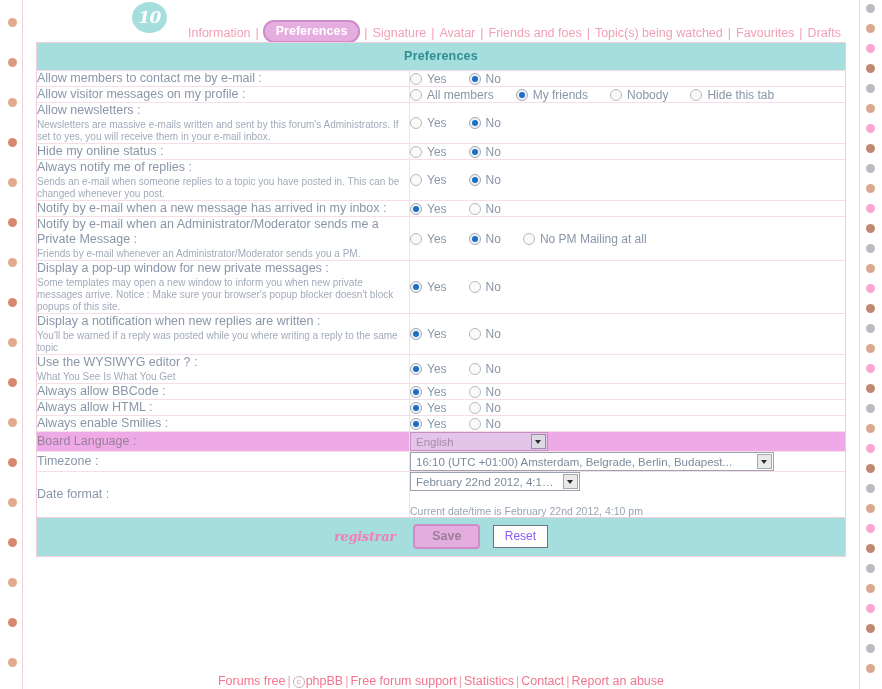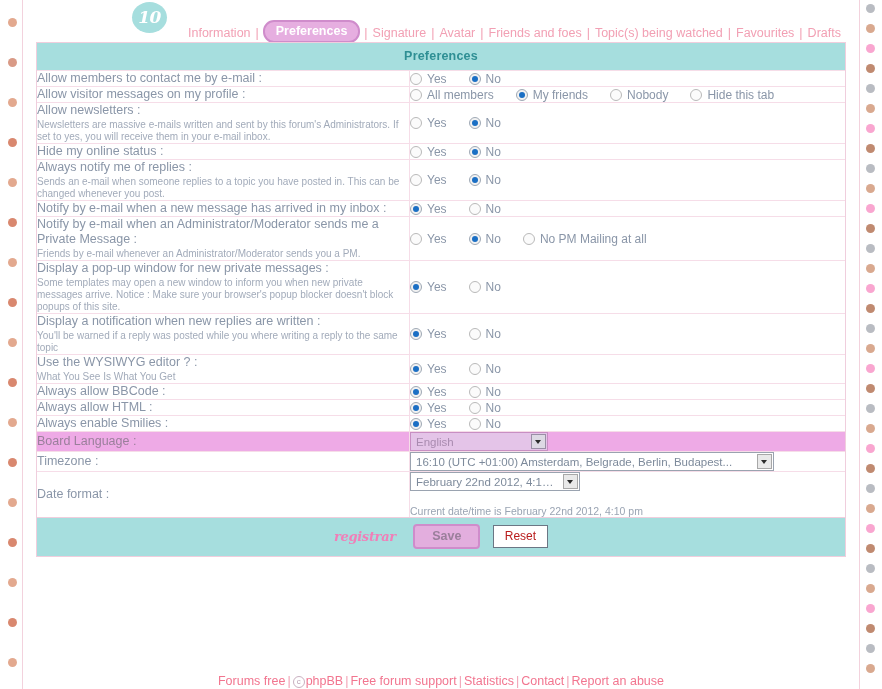--- a/index.html
+++ b/index.html
@@ -278,21 +278,21 @@
     font-weight: bold;
     font-size: 12.5px;
     padding: 3px 17px 4px 17px;
     margin-right: 9px;
   }
   .btn-reset {
     display: inline-block;
     vertical-align: middle;
     background: #ffffff;
     border: 1px solid #6b7684;
-    color: #b91c1c;
+    color: #8b5cf6;
     font-size: 12px;
     padding: 3px 11px 4px 11px;
   }
 
   
   .footlinks {
     position: absolute;
     left: 36px;
     top: 674px;
     width: 810px;

